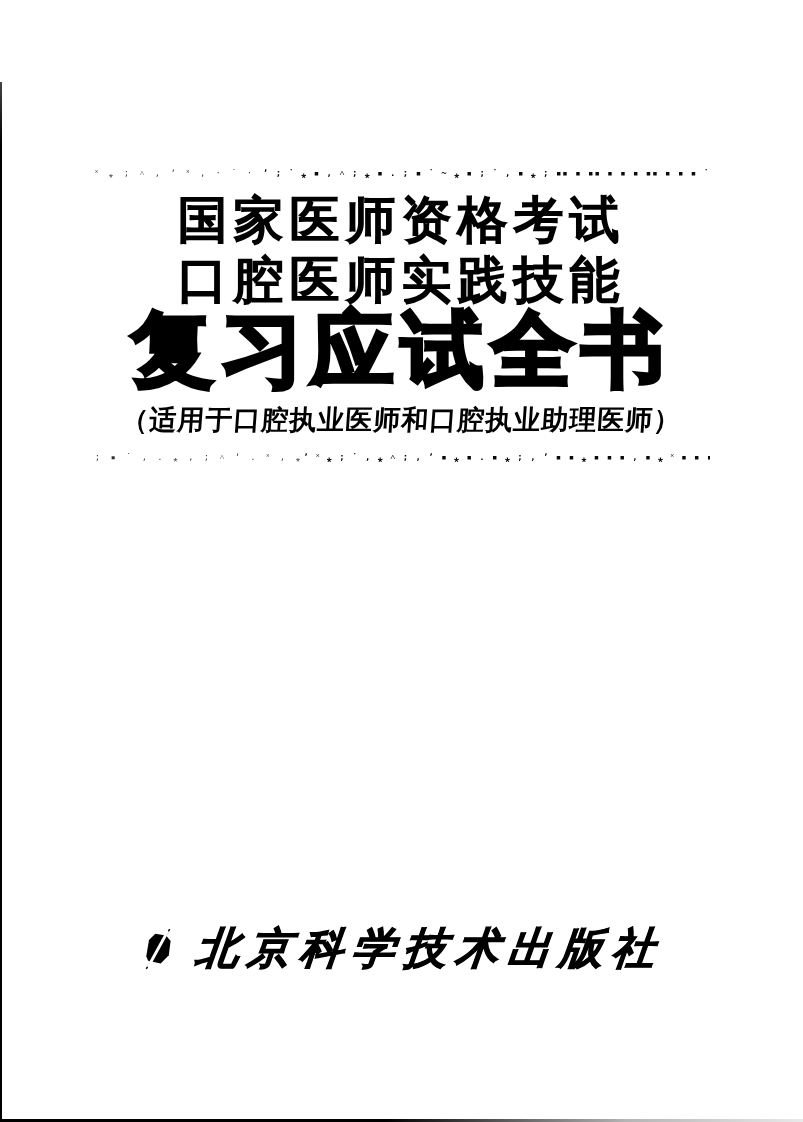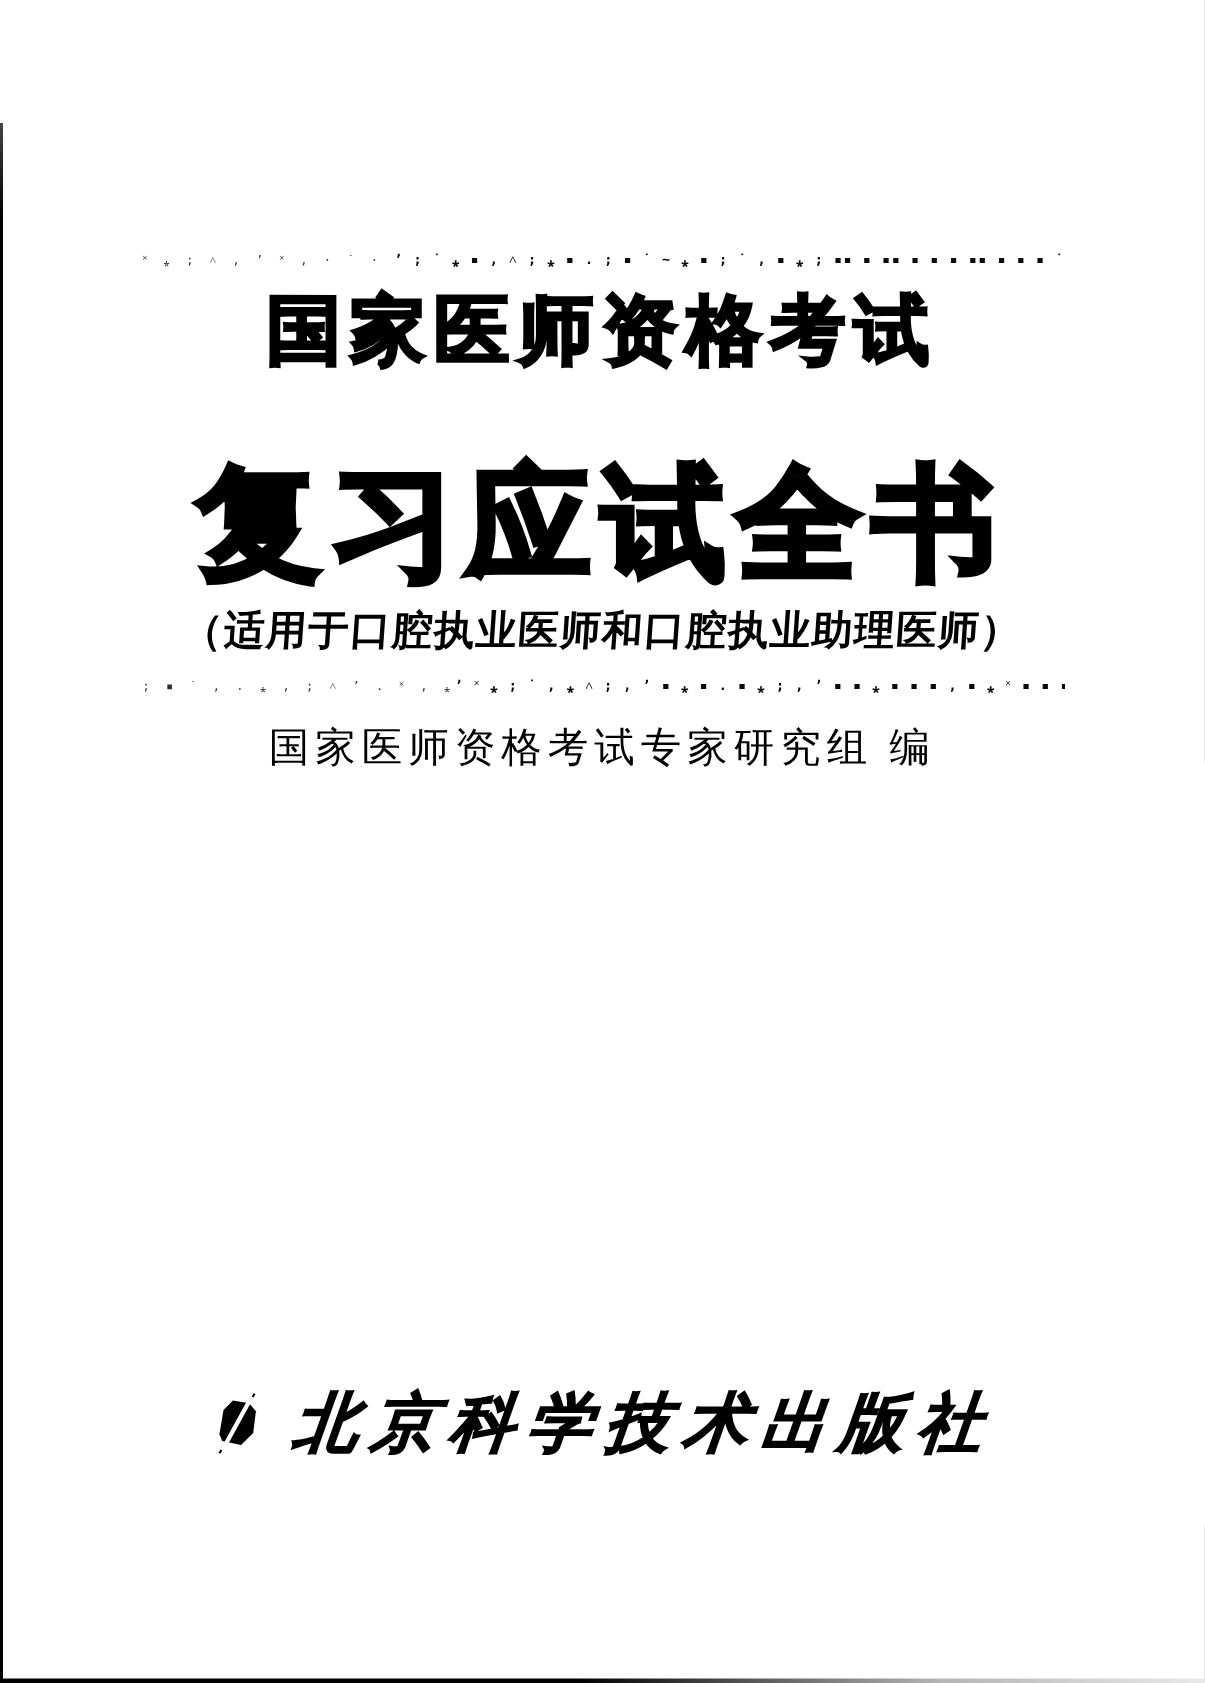--- a/index.html
+++ b/index.html
@@ -45,21 +45,21 @@
   }
   .noise-row.top { top: 166px; }
   .noise-row.mid { top: 450px; }
   .noise-sparse { font-size: 8px; letter-spacing: 3px; opacity: .85; }
   .noise-dense  { font-size: 9px; letter-spacing: 1px; font-weight: bold; }
 
   .content { position: absolute; left: 0; width: 100%; text-align: center; }
 
   .series-line {
     font-family: "Liberation Sans", sans-serif;
-    font-weight: 700;
+    font-weight: 400;
     font-size: 50px;
     line-height: 60px;
     letter-spacing: 6px;
     -webkit-text-stroke: 2.2px #000;
     color: #000;
   }
   .series-1 { top: 190px; }
   .series-2 { top: 250px; }
 
   .main-title {
@@ -118,31 +118,31 @@
 <body>
 
 <div class="page">
 
   <div class="noise-row top">
     <span class="noise-sparse">˟ ⁎ ; ˄ , ʼ ˟ ,   · ˙ ·</span>
     <span class="noise-dense">ʼ ; ˙ ⁎ ▪ , ˄ ; ⁎ ▪ . ; ▪ ˙ ~ ⁎ ▪ ; ˙ , ▪ ⁎ ; ▪▪ ▪ ▪▪ ▪ ▪ ▪ ▪▪ ▪ ▪ ▪ ˙</span>
   </div>
 
   <div class="content series-line series-1">国家医师资格考试</div>
+  <div class="content series-line series-2">口腔医师实践技能</div>
 
   <div class="content main-title">复习应试全书</div>
 
   <div class="content subtitle">（适用于口腔执业医师和口腔执业助理医师）</div>
 
   <div class="noise-row mid">
     <span class="noise-sparse">; ▪ ˙ , . ⁎ , ; ˄   ʼ .   ˟ , ⁎</span>
     <span class="noise-dense">ʼ ˟ ⁎ ; ˙ , ⁎ ˄ ; , ʼ ▪ ⁎ ▪ . ▪ ⁎ ; , ʼ ▪ ▪ ⁎ ▪ ▪ ▪ , ▪ ⁎ ˟ ▪ ▪ ▪˟</span>
   </div>
 
-  <div class="content editor-line">国家医师资格考试专家研究组  编</div>
 
   <div class="publisher-row">
     <svg class="publisher-logo" viewBox="0 0 40 46" xmlns="http://www.w3.org/2000/svg" aria-hidden="true">
       <path d="M7 31 L10 13 L17 6 L29 8 L34 14 L32 30 L23 39 L9 36 Z" fill="#000"></path>
       <line x1="33" y1="1" x2="7" y2="45" stroke="#000" stroke-width="1.6"></line>
       <line x1="31" y1="3" x2="9" y2="43" stroke="#fff" stroke-width="3.2"></line>
     </svg>
     <span class="publisher-name">北京科学技术出版社</span>
   </div>
 

